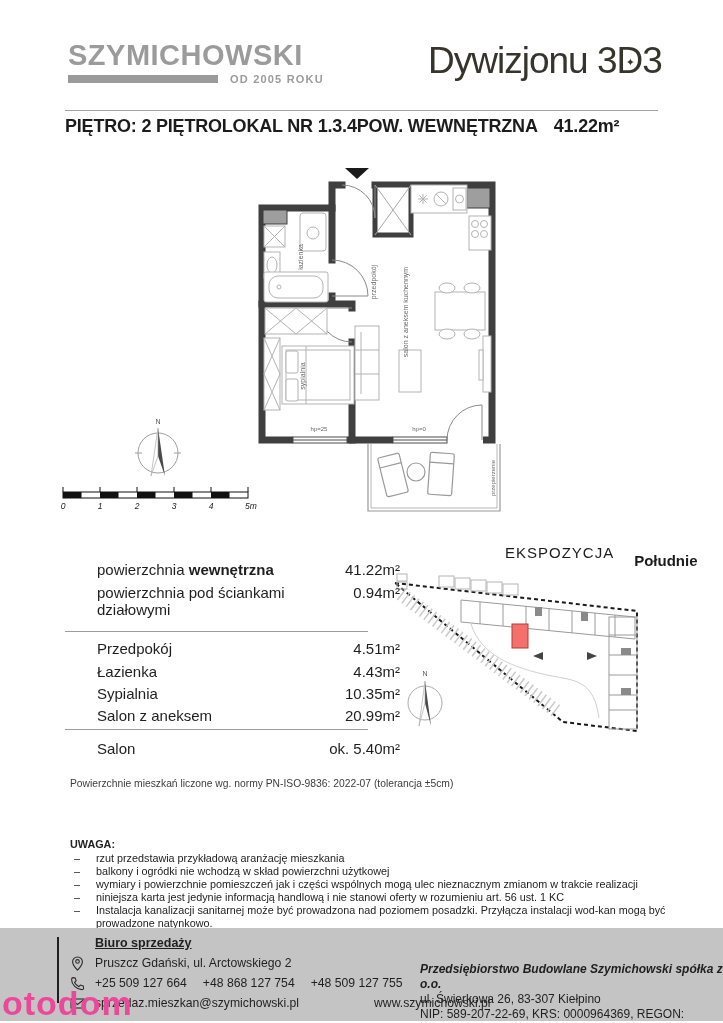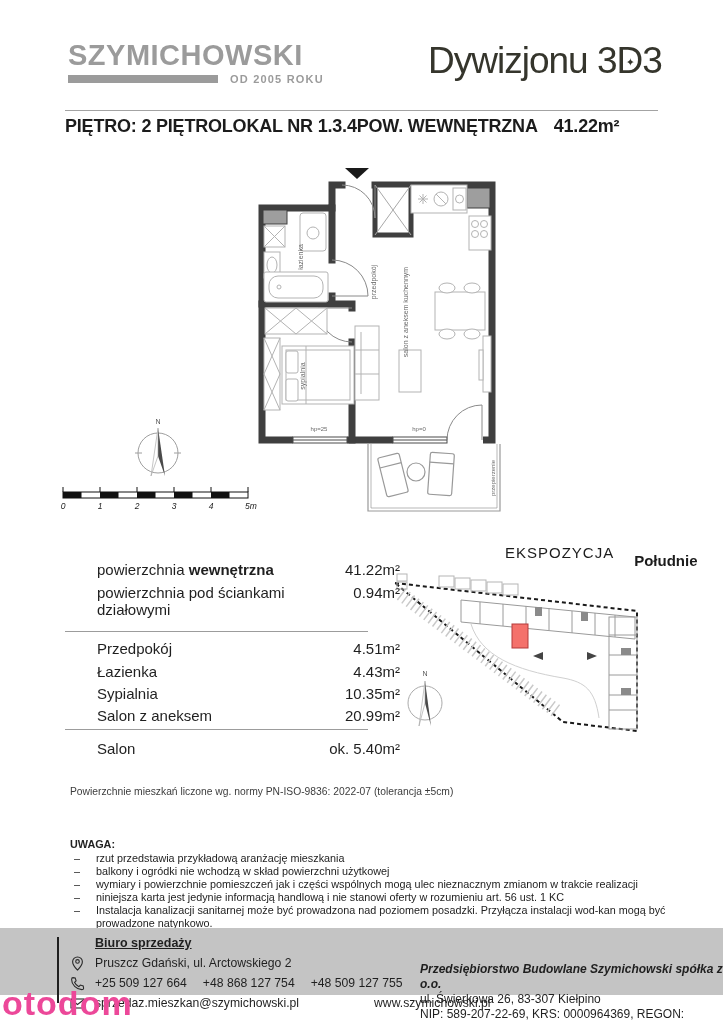--- a/index.html
+++ b/index.html
@@ -24,28 +24,28 @@
   .site-svg{position:absolute;left:385px;top:560px;width:338px;height:220px;}
   .exposure{position:absolute;left:505px;top:544px;font-size:15px;display:flex;gap:20px;}
   .exposure .exp-label{letter-spacing:1px;font-weight:500;}
   .exposure .exp-value{font-weight:700;margin-top:8px;}
   svg text{font-family:"Liberation Sans",sans-serif;}
   
   .arow{position:absolute;left:65px;width:303px;display:flex;justify-content:space-between;
         font-size:15px;font-weight:500;color:#1f1f1f;margin-left:32px;}
   .arow .val{font-weight:500;}
   .tdiv{position:absolute;left:65px;width:303px;height:1px;background:#9c9c9c;}
-  .norm-note{position:absolute;left:70px;top:778px;font-size:10.3px;color:#3d3d3d;margin-top:8px;}
+  .norm-note{position:absolute;left:70px;top:778px;font-size:10.3px;color:#3d3d3d;}
   
   .notes{position:absolute;left:70px;top:838px;width:620px;font-size:10.8px;color:#222;}
   .notes-title{font-weight:700;margin-bottom:2px;}
   .note-item{display:flex;line-height:13px;}
   .note-item .dash{width:22px;flex:0 0 22px;text-align:left;padding-left:4px;}
   
-  .footer{position:absolute;left:0;top:928px;width:723px;height:67px;background:#c4c4c4;}
+  .footer{position:absolute;left:0;top:928px;width:723px;height:93px;background:#c4c4c4;}
   .frule{position:absolute;left:57px;top:9px;width:2px;height:66px;background:#1f1f1f;}
   .office{position:absolute;left:70px;top:8px;font-size:12.2px;color:#1f1f1f;}
   .office-title{font-weight:700;text-decoration:underline;margin-left:25px;margin-bottom:6px;font-size:12.5px;}
   .orow{display:flex;align-items:flex-start;margin-bottom:5px;}
   .orow .ico{width:15px;height:15px;margin-right:10px;flex:0 0 15px;}
   .orow .gap{display:inline-block;width:16px;}
   .orow .biggap{display:inline-block;width:75px;}
   .company{position:absolute;left:420px;top:34px;font-size:12px;color:#1f1f1f;line-height:15px;}
   .company .cname{font-weight:700;font-style:italic;}
   .watermark{position:absolute;left:2px;top:986px;font-size:34px;font-weight:800;color:#ec4899;

